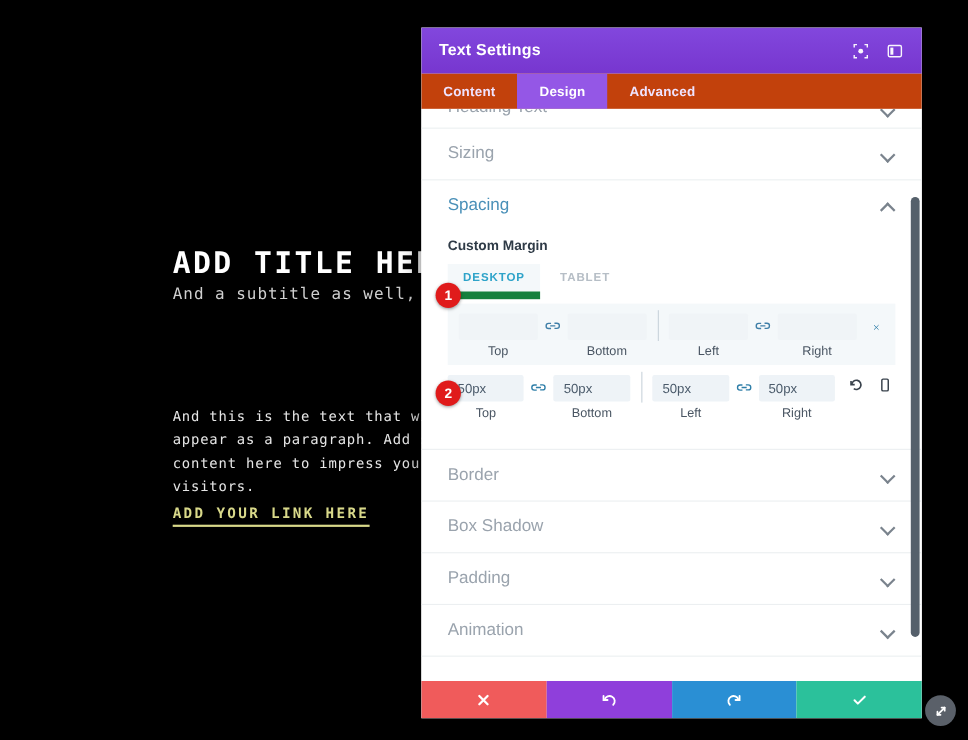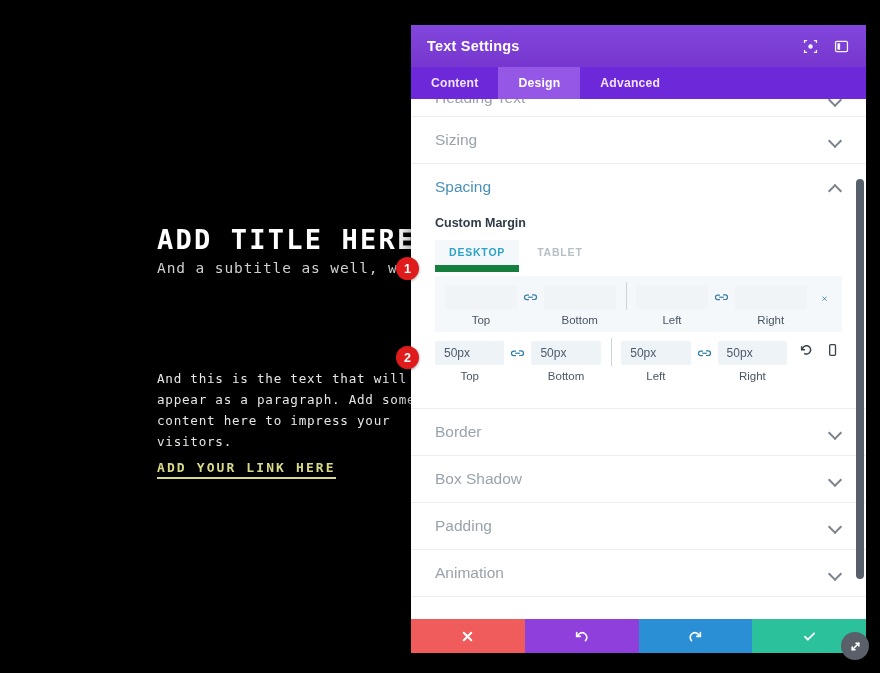--- a/index.html
+++ b/index.html
@@ -22,33 +22,33 @@
             letter-spacing: 0.9px; color: #cfcfcf; white-space: nowrap; }
   .pv-para { position: absolute; left: 157px; top: 368px; width: 300px;
              font-size: 12.6px; line-height: 21px; letter-spacing: 0.75px;
              color: #e6e6e6; }
   .pv-link { position: absolute; left: 157px; top: 460px; font-size: 13px;
              font-weight: 700; letter-spacing: 2.1px; color: #d9d98a;
              border-bottom: 2px solid #d9d98a; padding-bottom: 2px;
              white-space: nowrap; }
 
   
-  .panel { position: absolute; left: 411px; top: 25px; width: 455px; height: 628px;
+  .panel { position: absolute; left: 383px; top: 25px; width: 455px; height: 628px;
            background: #fff; box-shadow: 0 2px 18px rgba(0,0,0,.55);
            display: flex; flex-direction: column; overflow: hidden; }
 
   .pnl-head { height: 42px; background: #7b3fd4;
               background: linear-gradient(#8247dd,#7736cf);
               display: flex; align-items: center; padding: 0 16px;
               flex: 0 0 auto; }
   .pnl-title { color: #fff; font-size: 14.5px; font-weight: 700; letter-spacing: .2px; }
   .pnl-head-icons { margin-left: auto; display: flex; gap: 14px; align-items: center; }
   .hicon { width: 17px; height: 17px; opacity: .95; display: block; }
 
-  .pnl-tabs { height: 32px; background: #6d28d9; display: flex; flex: 0 0 auto; }
+  .pnl-tabs { height: 32px; background: #c2410c; display: flex; flex: 0 0 auto; }
   .ptab { padding: 0 20px; height: 100%; display: flex; align-items: center;
           color: #efe3ff; font-size: 12.2px; font-weight: 700; cursor: pointer;
           letter-spacing: .2px; }
   .ptab.active { background: #9457e6; color: #fff; }
 
   .pnl-body { flex: 1 1 auto; position: relative; overflow: hidden; background: #fff; }
 
   .sec { border-bottom: 1px solid #eceff1; padding: 0 24px; }
   .sec-head { height: 46px; display: flex; align-items: center; cursor: pointer; }
   .sec-title { font-size: 15.5px; color: #9aa3ad; font-weight: 400; }

